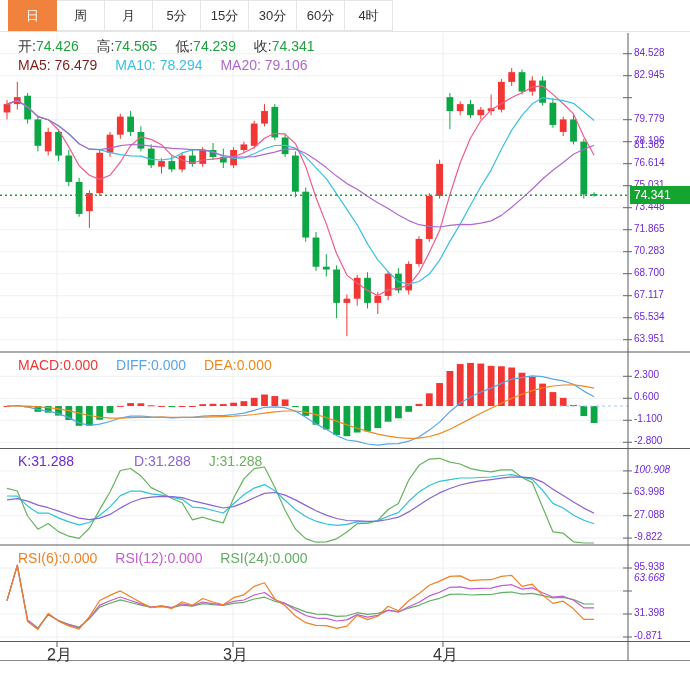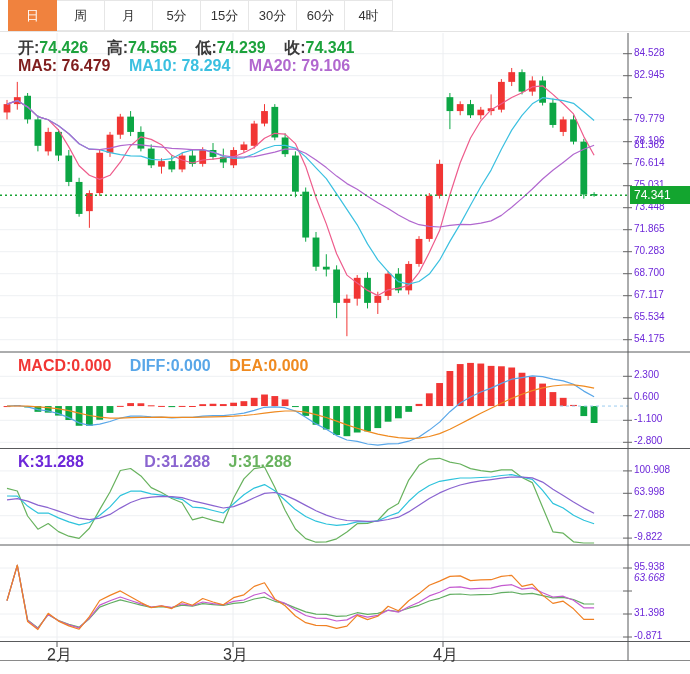--- a/index.html
+++ b/index.html
@@ -7,21 +7,21 @@
        font-family:"Liberation Sans","DejaVu Sans",sans-serif;-webkit-font-smoothing:antialiased;}
   
   .tabbar{position:absolute;left:0;top:0;width:690px;height:32px;border-bottom:1px solid #e4e4e4;
           display:flex;align-items:stretch;padding-left:8px;box-sizing:border-box;background:#fff;}
   .tab{width:47px;display:flex;align-items:center;justify-content:center;font-size:13px;color:#333;
        border:1px solid #e6e6e6;border-left:none;cursor:pointer;background:#fff;}
   .tab:first-child{border-left:1px solid #e6e6e6;}
   .tab.active{background:#f0823e;color:#fff;border-color:#f0823e;}
   
   #chart-svg{position:absolute;left:0;top:0;}
-  .legend{position:absolute;font-size:16px;white-space:nowrap;z-index:5;font-weight:bold;}
+  .legend{position:absolute;font-size:14px;white-space:nowrap;z-index:5;}
   .legend .item{margin-right:14px;}
   .lab{color:#3a3a3a;}
   .axis-label{position:absolute;font-size:10px;color:#6d28d9;z-index:4;text-align:center;}
   .month-label{position:absolute;font-size:16px;color:#333;z-index:4;}
   .price-badge{position:absolute;left:630px;width:56px;height:18px;line-height:18px;z-index:6;
                color:#fff;font-size:12px;padding-left:4px;}
 </style>
 </head>
 <body>
 
@@ -319,43 +319,48 @@
     <span class="item" style="color: rgb(88, 166, 232);"><span>DIFF:</span><span>0.000</span></span>
     <span class="item" style="color: rgb(239, 138, 32);"><span>DEA:</span><span>0.000</span></span>
   </div>
 
   <div class="legend" style="left:18px;top:453px;">
     <span class="item" style="color: #6d28d9;"><span>K:</span><span>31.288</span></span>
     <span class="item" style="color: rgb(138, 100, 208); padding-left: 42px;"><span>D:</span><span>31.288</span></span>
     <span class="item" style="color: rgb(104, 178, 94);"><span>J:</span><span>31.288</span></span>
   </div>
 
+  <div class="legend" style="left:18px;top:550px;">
+    <span class="item" style="color: rgb(240, 129, 36);"><span>RSI(6):</span><span>0.000</span></span>
+    <span class="item" style="color: rgb(196, 91, 208);"><span>RSI(12):</span><span>0.000</span></span>
+    <span class="item" style="color: rgb(98, 174, 98);"><span>RSI(24):</span><span>0.000</span></span>
+  </div>
 
   <div class="price-badge" style="top: 186px; background: rgb(19, 165, 47);">74.341</div>
 
   <div id="axis-labels">
       <div class="axis-label" style="left: 634px; top: 46.7px;">84.528</div>
       <div class="axis-label" style="left: 634px; top: 68.7px;">82.945</div>
       <div class="axis-label" style="left: 634px; top: 90.7px; margin-top: 48px;">81.362</div>
       <div class="axis-label" style="left: 634px; top: 112.7px;">79.779</div>
       <div class="axis-label" style="left: 634px; top: 134.7px;">78.196</div>
       <div class="axis-label" style="left: 634px; top: 156.7px;">76.614</div>
       <div class="axis-label" style="left: 634px; top: 178.7px;">75.031</div>
       <div class="axis-label" style="left: 634px; top: 200.7px;">73.448</div>
       <div class="axis-label" style="left: 634px; top: 222.7px;">71.865</div>
       <div class="axis-label" style="left: 634px; top: 244.7px;">70.283</div>
       <div class="axis-label" style="left: 634px; top: 266.7px;">68.700</div>
       <div class="axis-label" style="left: 634px; top: 288.7px;">67.117</div>
       <div class="axis-label" style="left: 634px; top: 310.7px;">65.534</div>
-      <div class="axis-label" style="left: 634px; top: 332.7px;">54.175</div>
+      <div class="axis-label" style="left: 634px; top: 332.7px;">63.951</div>
       <div class="axis-label" style="left: 634px; top: 369.3px;">2.300</div>
       <div class="axis-label" style="left: 634px; top: 391.3px;">0.600</div>
       <div class="axis-label" style="left: 634px; top: 413.3px;">-1.100</div>
       <div class="axis-label" style="left: 634px; top: 435.3px;">-2.800</div>
-      <div class="axis-label" style="left: 634px; top: 463.9px;">100.908</div>
+      <div class="axis-label" style="left: 634px; top: 463.9px; font-style: italic;">100.908</div>
       <div class="axis-label" style="left: 634px; top: 486.3px;">63.998</div>
       <div class="axis-label" style="left: 634px; top: 508.7px;">27.088</div>
       <div class="axis-label" style="left: 634px; top: 531.1px;">-9.822</div>
       <div class="axis-label" style="left: 634px; top: 561px;">95.938</div>
       <div class="axis-label" style="left: 634px; top: 572px; font-style: italic;">63.668</div>
       <div class="axis-label" style="left: 634px; top: 607px;">31.398</div>
       <div class="axis-label" style="left: 634px; top: 630px;">-0.871</div>
     </div>
   <div id="month-labels">
       <div class="month-label" style="left: 47px; top: 645px;">2月</div>

